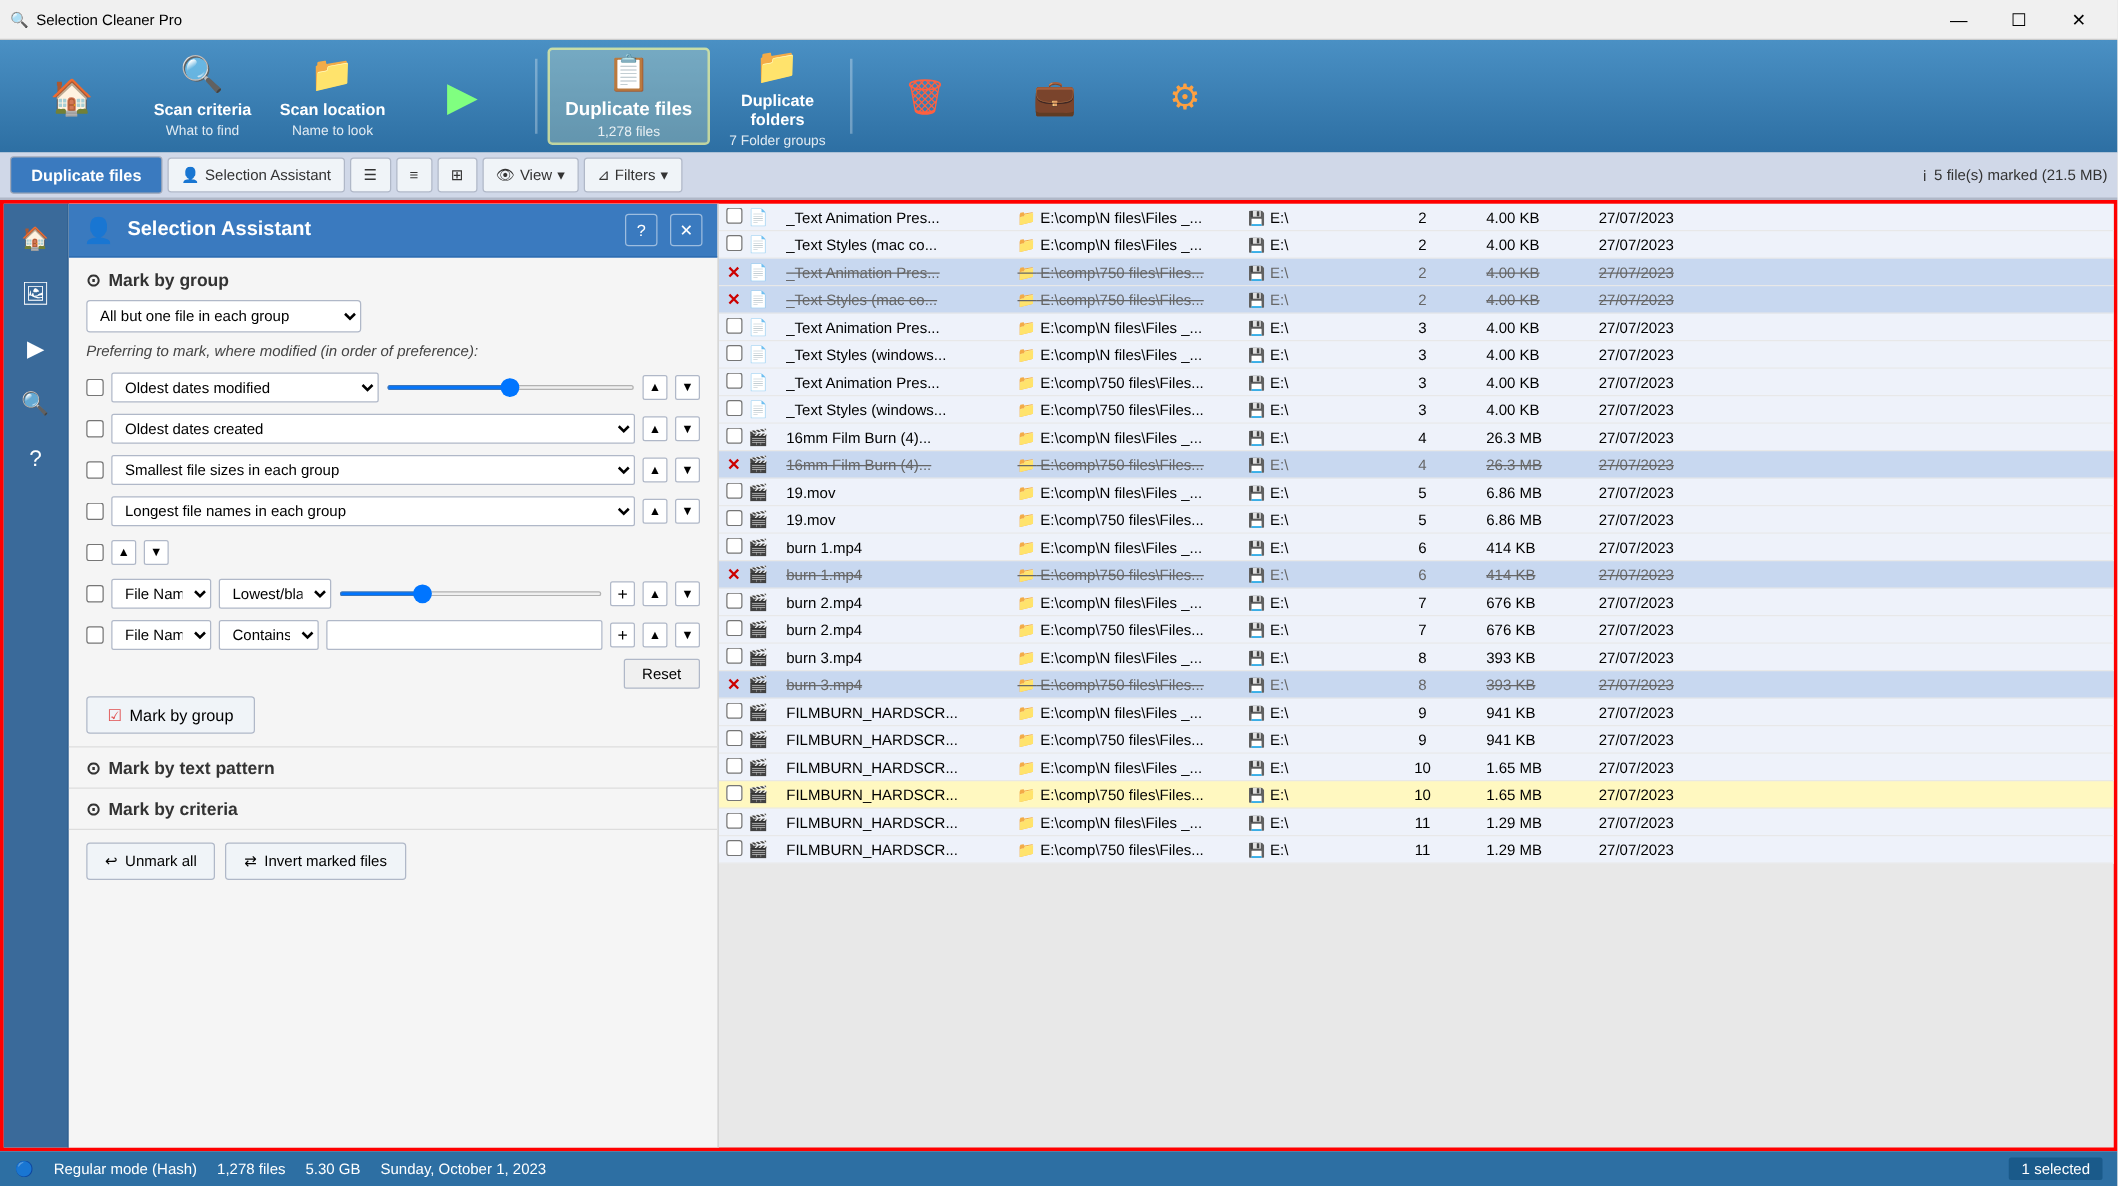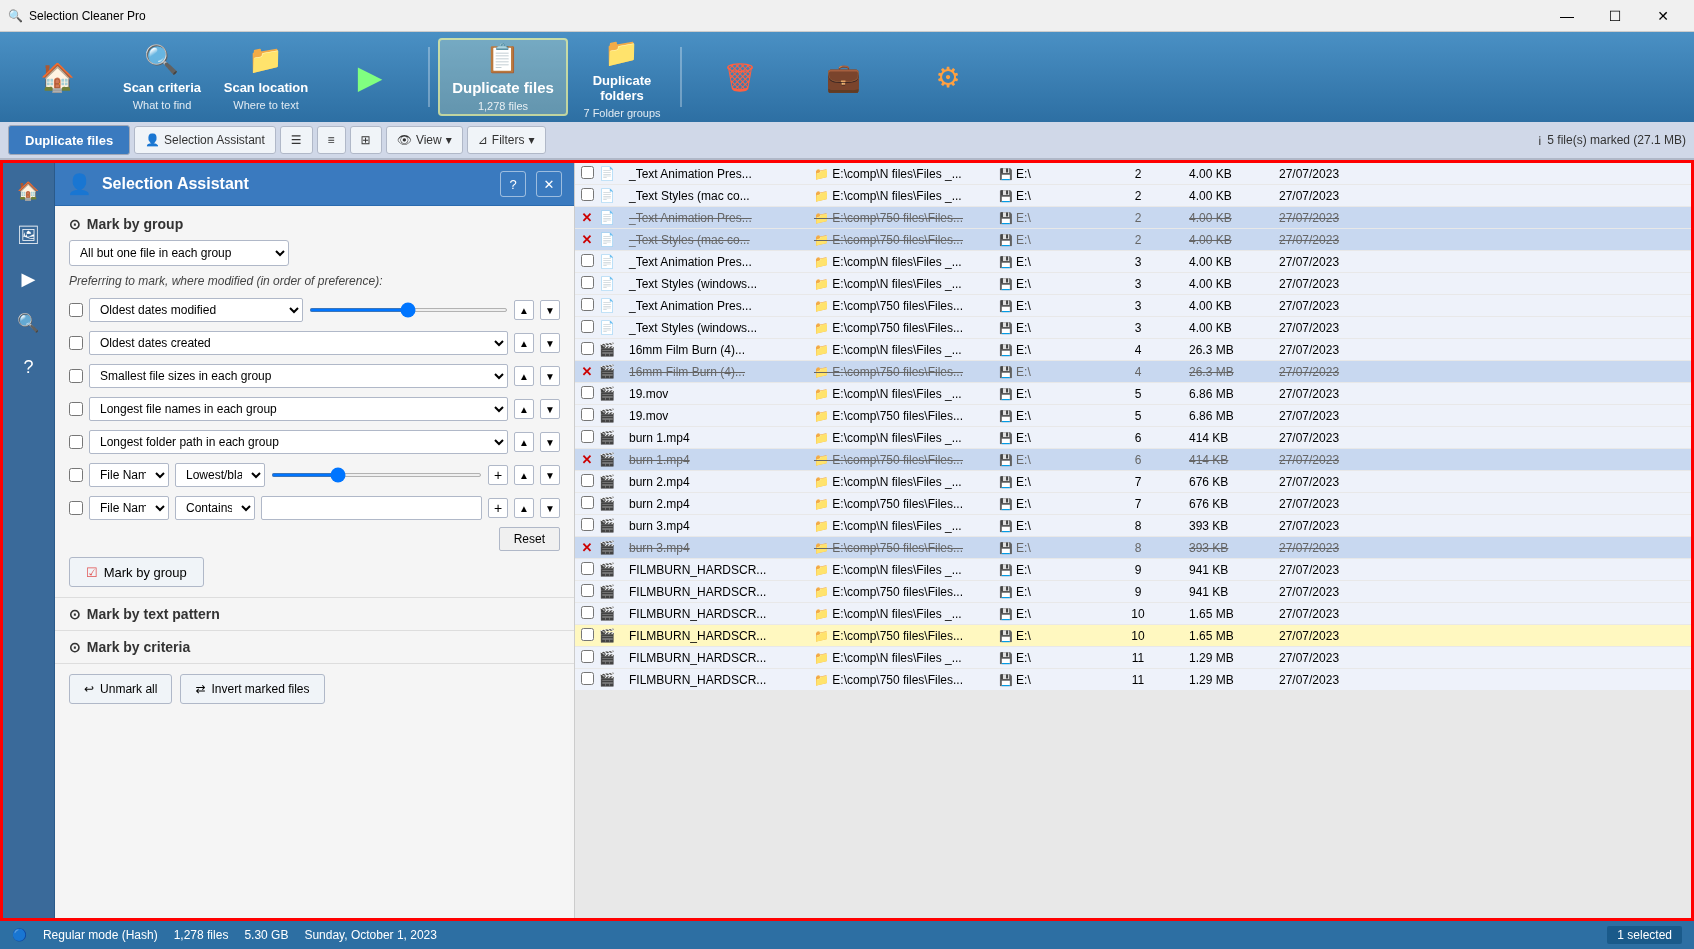--- a/index.html
+++ b/index.html
@@ -175,21 +175,21 @@
     <span class="toolbar-btn-icon">🏠</span>
   </button>
   <button class="toolbar-btn">
     <span class="toolbar-btn-icon">🔍</span>
     <span class="toolbar-btn-title">Scan criteria</span>
     <span class="toolbar-btn-sub">What to find</span>
   </button>
   <button class="toolbar-btn">
     <span class="toolbar-btn-icon">📁</span>
     <span class="toolbar-btn-title">Scan location</span>
-    <span class="toolbar-btn-sub">Where to text</span>
+    <span class="toolbar-btn-sub">Name to look</span>
   </button>
   <button class="toolbar-btn">
     <span class="toolbar-btn-icon" style="color:#80ff80;font-size:32px;">▶</span>
   </button>
   <div class="toolbar-sep"></div>
   <button class="toolbar-btn dup-files">
     <span class="toolbar-btn-icon">📋</span>
     <span class="toolbar-btn-title">Duplicate files</span>
     <span class="toolbar-btn-sub">1,278 files</span>
   </button>
@@ -231,21 +231,21 @@
     <span>▾</span>
   </button>
   <button class="action-btn">
     <span>⊿</span>
     <span>Filters</span>
     <span>▾</span>
   </button>
   <span class="spacer"></span>
   <div class="status-info">
     <span>ℹ</span>
-    <span>5 file(s) marked (27.1 MB)</span>
+    <span>5 file(s) marked (21.5 MB)</span>
   </div>
 </div>
 
 <div class="main">
 
   <div class="sidebar-icons">
     <button class="sidebar-icon-btn">🏠</button>
     <button class="sidebar-icon-btn">🖼</button>
     <button class="sidebar-icon-btn">▶</button>
     <button class="sidebar-icon-btn">🔍</button>
@@ -308,23 +308,20 @@
         <input type="checkbox" class="pref-checkbox" style="">
         <select class="pref-combo">
           <option>Longest file names in each group</option>
         </select>
         <button class="pref-arrow-btn">▲</button>
         <button class="pref-arrow-btn">▼</button>
       </div>
 
       <div class="pref-row">
         <input type="checkbox" class="pref-checkbox" style="">
-        <select class="pref-combo">
-          <option>Longest folder path in each group</option>
-        </select>
         <button class="pref-arrow-btn">▲</button>
         <button class="pref-arrow-btn">▼</button>
       </div>
 
       <div class="pref-row">
         <input type="checkbox" class="pref-checkbox" style="">
         <select class="pref-combo" style="flex:0 0 80px;width:80px;">
           <option>File Name</option>
         </select>
         <select class="pref-combo" style="flex:0 0 90px;width:90px;">

